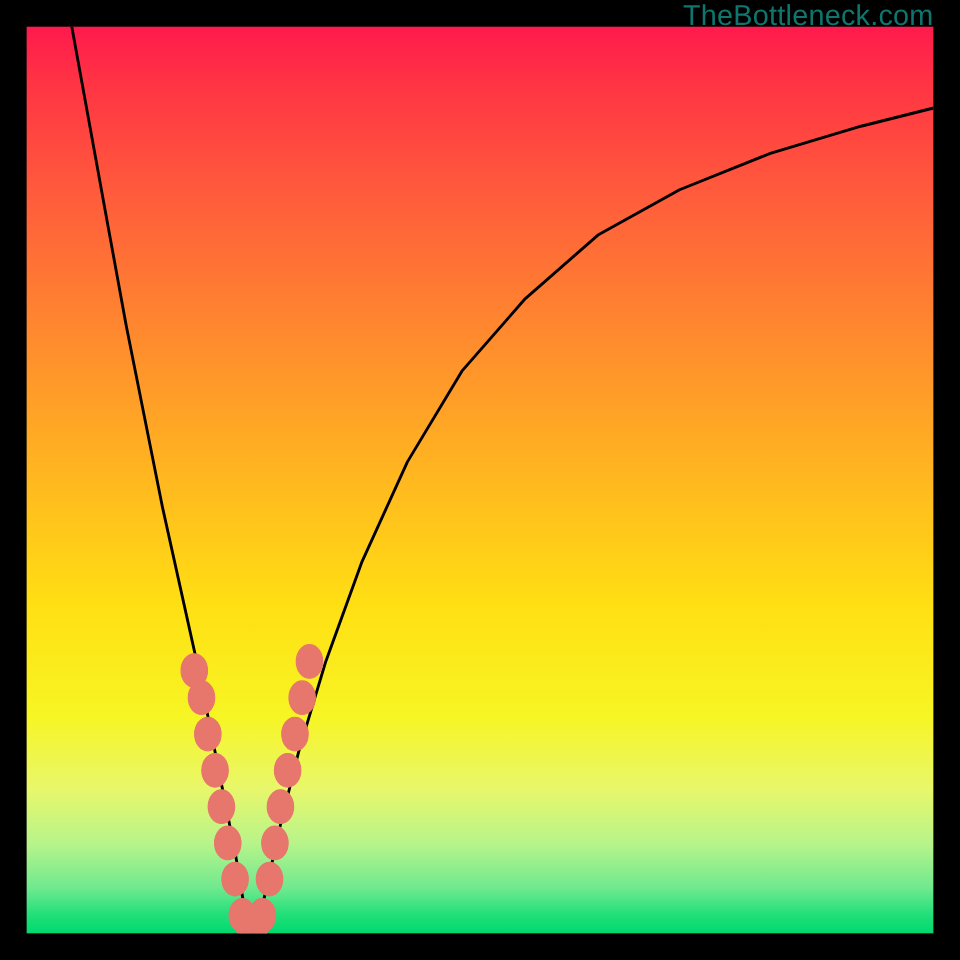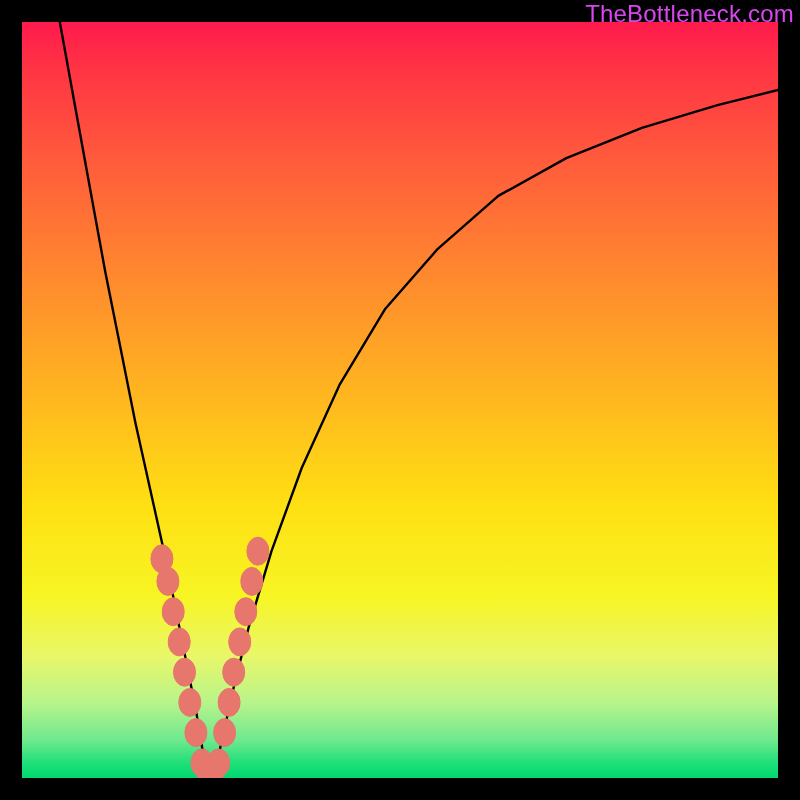--- a/index.html
+++ b/index.html
@@ -43,22 +43,22 @@
       #e8f76a 84%,
       #b8f48a 90%,
       #6fe98f 95%,
       #1fdf78 98%,
       #00d96f 100%
     );
   }
   .watermark {
     position: absolute;
     top: 0;
-    right: 6px;
-    color: #d946ef;
+    right: 22px;
+    color: #0f766e;
     font-size: 24px;
     font-weight: 400;
     letter-spacing: 0.2px;
     user-select: none;
   }
   svg.overlay {
     position: absolute;
     inset: 0;
   }
   .curve {

